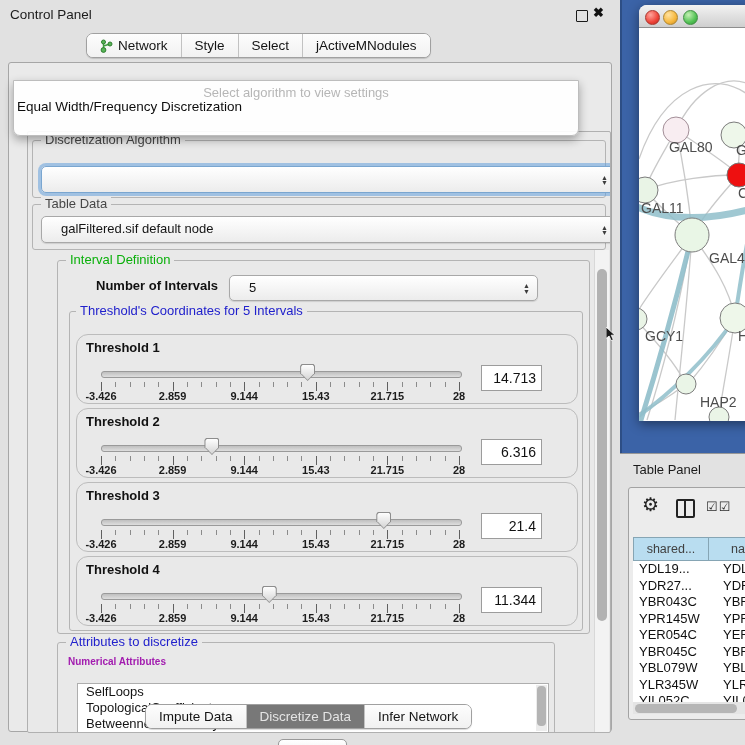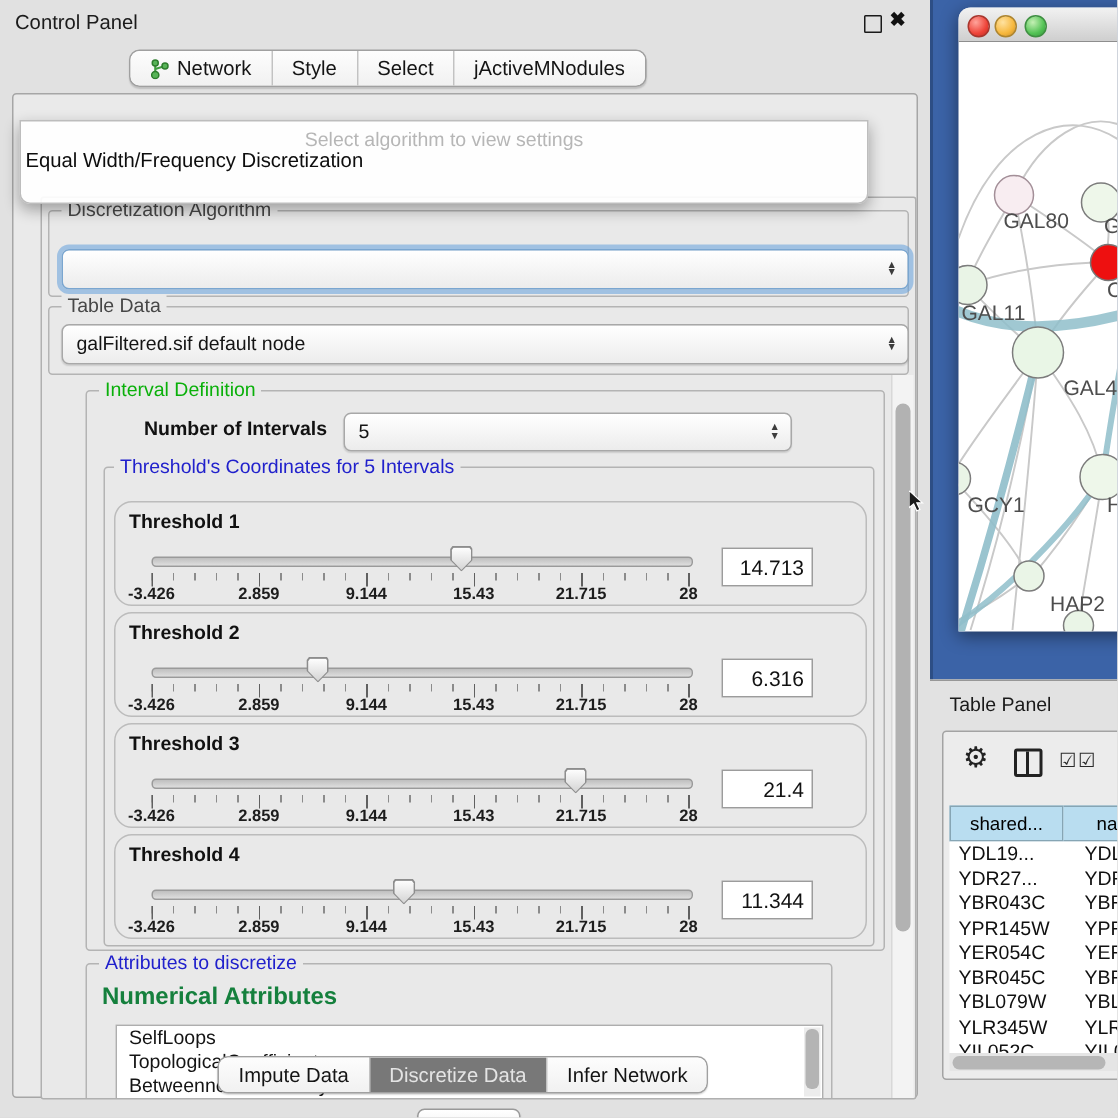--- a/index.html
+++ b/index.html
@@ -25,21 +25,21 @@
   #outer-panel{position:absolute;left:8px;top:62px;width:602px;height:668px;background:#eaeaea;border:1px solid #a6a6a6;border-radius:3px;}
   #inner-panel{position:absolute;left:18px;top:68px;width:582px;height:600px;background:#e9e9e9;border:1px solid #b0b0b0;border-radius:2px;overflow:hidden;}
 
   .gbox{position:absolute;border:1px solid #b4b4b4;border-radius:3px;}
   .glab{position:absolute;top:-9px;left:8px;background:#e9e9e9;padding:0 4px;font-size:13px;white-space:nowrap;}
   .glab.green{color:var(--title-green,#0ab00a);}
   .glab.blue{color:var(--title-blue,#2121cc);}
   .glab.plain{color:#474747;}
 
   
-  .combo{position:absolute;background:linear-gradient(#ffffff,#ececec);border:1px solid #a8a8a8;border-radius:5px;font-size:13px;color:#141414;line-height:23px;padding-left:9px;box-shadow:0 1px 1px rgba(0,0,0,.12);}
+  .combo{position:absolute;background:linear-gradient(#ffffff,#ececec);border:1px solid #a8a8a8;border-radius:5px;font-size:13px;color:#141414;line-height:23px;padding-left:19px;box-shadow:0 1px 1px rgba(0,0,0,.12);}
   .combo .stepper{position:absolute;right:7px;top:50%;transform:translateY(-50%);display:flex;flex-direction:column;align-items:center;color:#3c3c3c;font-size:7px;line-height:5.5px;}
   .combo.focused{border:1px solid #7aa6d0;box-shadow:0 0 0 3px rgba(100,160,220,.55);}
 
   
   #algo-group{left:4px;top:8px;width:572px;height:56px;}
   #algo-combo{left:8px;top:25px;width:554px;height:25px;}
   #table-group{left:4px;top:72px;width:572px;height:44px;}
   #table-combo{left:8px;top:11px;width:554px;height:25px;}
 
   #algo-popup{position:absolute;left:13px;top:80px;width:564px;height:54px;background:rgba(255,255,255,.92);border:1px solid #bdbdbd;border-radius:0 0 7px 7px;box-shadow:0 4px 10px rgba(0,0,0,.32);z-index:50;}
@@ -62,21 +62,21 @@
   .ticklabels{position:absolute;left:0;top:55px;width:100%;height:12px;}
   .tlab{position:absolute;transform:translateX(-50%);font-size:11px;font-weight:bold;color:#1c1c1c;white-space:nowrap;}
   .thumb{position:absolute;top:29px;width:15px;height:17px;}
   .clipshape{clip-path:polygon(10% 0,90% 0,100% 12%,100% 55%,50% 100%,0 55%,0 12%);}
   .thumb .out{position:absolute;inset:0;background:#8d8d8d;}
   .thumb .inr{position:absolute;inset:1px;background:linear-gradient(#fefefe,#d4d4d4);}
   .valbox{position:absolute;left:404px;top:30px;width:54px;height:24px;background:#fff;border:1px solid #9c9c9c;font-size:14px;color:#111;text-align:right;line-height:24px;padding-right:5px;}
 
   
   #attr-group{left:29px;top:510px;width:496px;height:150px;}
-  #attr-subtitle{position:absolute;left:10px;top:13px;font-size:16px;font-weight:bold;color:#15803d;}
+  #attr-subtitle{position:absolute;left:10px;top:13px;font-size:10px;font-weight:bold;color:#a21caf;}
   #attr-list{position:absolute;left:19px;top:40px;width:470px;height:110px;background:#fff;border:1px solid #aeaeae;overflow:hidden;}
   .litem{font-size:13px;color:#141414;line-height:16px;padding-left:8px;white-space:nowrap;}
   #attr-sb{position:absolute;right:1px;top:1px;width:11px;height:46px;background:#ececec;}
   #attr-sb .sb-thumb{position:absolute;left:1px;top:1px;width:9px;height:40px;background:#b4b4b4;border-radius:4px;}
 
   
   #settings-sb{position:absolute;left:566px;top:118px;width:14px;height:482px;background:#f3f3f3;border-left:1px solid #d8d8d8;}
   #settings-sb .sb-thumb{position:absolute;left:2px;top:19px;width:10px;height:352px;background:#b2b2b2;border-radius:5px;}
 
   #apply-btn{position:absolute;left:269px;top:676px;width:67px;height:22px;background:linear-gradient(#ffffff,#e7e7e7);border:1px solid #999;border-radius:5px;font-size:13.5px;color:#111;text-align:center;line-height:21px;box-shadow:0 1px 1px rgba(0,0,0,.15);}
@@ -95,21 +95,21 @@
 
   
   #table-region{position:absolute;left:0;top:453px;width:125px;height:292px;background:#e2e2e2;border-top:1px solid #979797;}
   #tp-title{position:absolute;left:13px;top:8px;font-size:13px;color:#1a1a1a;}
   #tp-box{position:absolute;left:8px;top:33px;width:120px;height:231px;background:#ececec;border:1px solid #a3a3a3;border-radius:3px;overflow:hidden;}
   #gear{position:absolute;left:13px;top:5px;font-size:19px;color:#222;}
   #colicon{position:absolute;left:47px;top:11px;width:15px;height:15px;border:2px solid #222;border-radius:2px;}
   #colicon:after{content:"";position:absolute;left:6px;top:0;width:2px;height:15px;background:#222;}
   #checks{position:absolute;left:77px;top:11px;font-size:13px;color:#2a2a2a;letter-spacing:1px;}
   #thead{position:absolute;left:4px;top:49px;height:24px;display:flex;}
-  .hcell{background:var(--header-blue,#b9ddf0);border:1px solid #86a5b4;font-size:12.5px;color:#000000;line-height:22px;box-sizing:border-box;}
+  .hcell{background:var(--header-blue,#b9ddf0);border:1px solid #86a5b4;font-size:12.5px;color:#404040;line-height:22px;box-sizing:border-box;}
   #hc1{width:76px;text-align:center;}
   #hc2{width:60px;border-left:none;padding-left:22px;}
   #trows{position:absolute;left:4px;top:73px;width:113px;height:141px;background:#fff;overflow:hidden;}
   .trow{display:flex;height:16.5px;font-size:13px;color:#101010;}
   .trow .c1{flex:0 0 78px;padding-left:6px;white-space:nowrap;overflow:hidden;}
   .trow .c2{padding-left:6px;white-space:nowrap;overflow:hidden;}
   #hsb{position:absolute;left:4px;top:214px;width:113px;height:12px;background:#e5e5e5;}
   #hsb .sb-thumb{position:absolute;left:2px;top:1.5px;width:102px;height:9px;background:#b6b6b6;border-radius:4.5px;}
 
   #cursor{position:absolute;left:606px;top:327px;z-index:99;}

